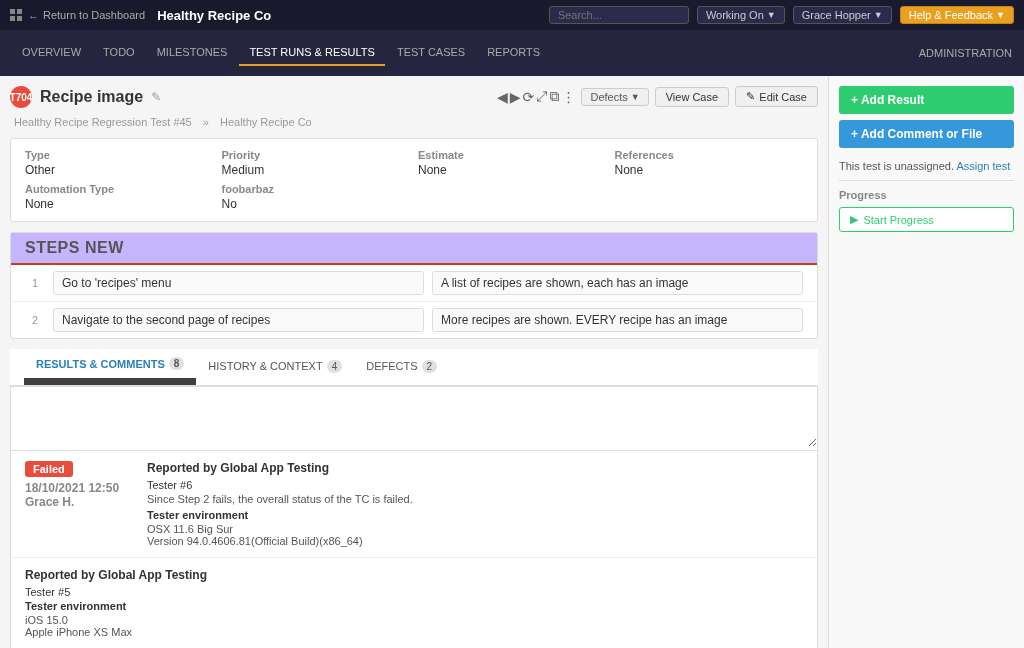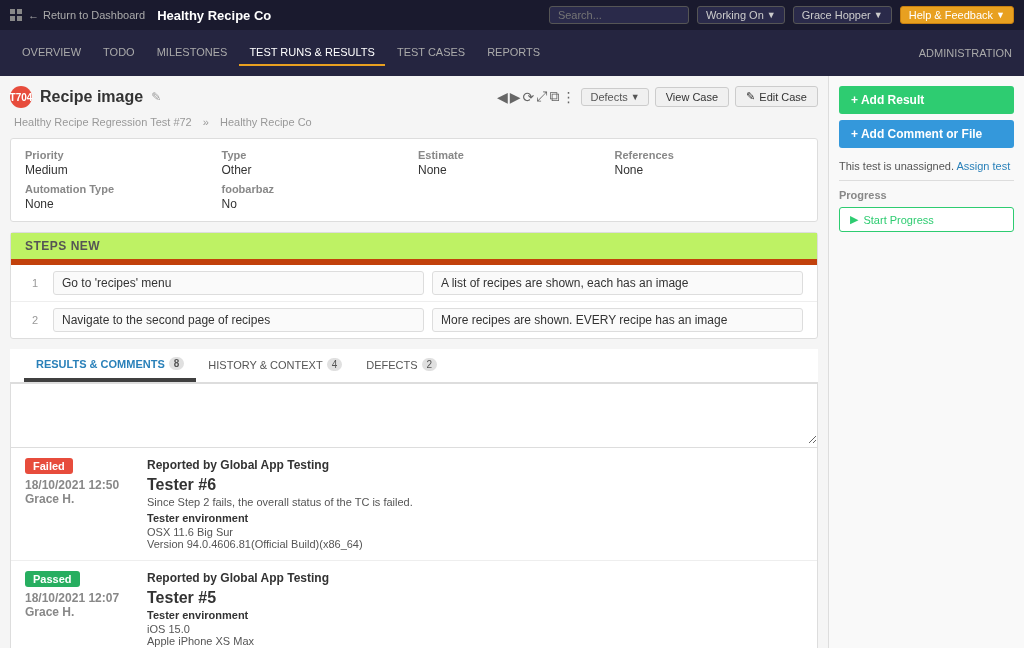--- a/index.html
+++ b/index.html
@@ -236,24 +236,24 @@
     }
 
     
     .steps-section {
       background: #fff;
       border: 1px solid #ddd;
       border-radius: 3px;
       margin-bottom: 10px;
     }
     .steps-header {
-      background: #bef264;
-      border-bottom: 6px solid #c2410c;
+      background: #c4b5fd;
+      border-bottom: 2px solid #c2410c;
       padding: 6px 14px;
-      font-size: 12px;
+      font-size: 16px;
       font-weight: bold;
       color: #555;
       letter-spacing: 0.5px;
     }
     .step-row {
       display: flex;
       align-items: center;
       padding: 6px 14px;
       border-bottom: 1px solid #eee;
       gap: 8px;
@@ -288,21 +288,21 @@
       font-size: 11px;
       color: #555;
       cursor: pointer;
       border-bottom: 2px solid transparent;
       display: flex;
       align-items: center;
       gap: 4px;
     }
     .tab-item.active {
       color: #2980b9;
-      border-bottom: 4px solid #404040;
+      border-bottom: 7px solid #404040;
       font-weight: bold;
     }
     .tab-badge {
       background: #e0e0e0;
       border-radius: 8px;
       padding: 1px 5px;
       font-size: 10px;
       color: #555;
     }
 
@@ -354,22 +354,22 @@
       color: #888;
       font-weight: bold;
     }
     .result-right { flex: 1; }
     .result-source {
       font-weight: bold;
       font-size: 12px;
       margin-bottom: 4px;
     }
     .result-tester {
-      font-weight: bold;
-      font-size: 16px;
+      font-weight: normal;
+      font-size: 11px;
       margin-bottom: 2px;
     }
     .result-note {
       font-size: 11px;
       color: #555;
       margin-bottom: 4px;
     }
     .result-env-label {
       font-weight: bold;
       font-size: 11px;
@@ -516,34 +516,34 @@
         </button>
         <button class="view-case-btn">View Case</button>
         <button class="edit-case-btn">
           <span>✎</span>
           <span>Edit Case</span>
         </button>
       </div>
     </div>
 
     <div class="breadcrumb">
-      <span>Healthy Recipe Regression Test #72</span>
+      <span>Healthy Recipe Regression Test #45</span>
       <span>»</span>
       <span>Healthy Recipe Co</span>
     </div>
 
     <div class="info-panel">
       <div class="info-grid">
         <div>
+          <div class="info-label">Type</div>
+          <div class="info-value">Other</div>
+        </div>
+        <div>
           <div class="info-label">Priority</div>
           <div class="info-value">Medium</div>
-        </div>
-        <div>
-          <div class="info-label">Type</div>
-          <div class="info-value">Other</div>
         </div>
         <div>
           <div class="info-label">Estimate</div>
           <div class="info-value">None</div>
         </div>
         <div>
           <div class="info-label">References</div>
           <div class="info-value">None</div>
         </div>
       </div>
@@ -603,24 +603,20 @@
           <div class="result-source">Reported by Global App Testing</div>
           <div class="result-tester">Tester #6</div>
           <div class="result-note">Since Step 2 fails, the overall status of the TC is failed.</div>
           <div class="result-env-label">Tester environment</div>
           <div class="result-env-value">OSX 11.6 Big Sur</div>
           <div class="result-env-value">Version 94.0.4606.81(Official Build)(x86_64)</div>
         </div>
       </div>
 
       <div class="result-item">
-        <div class="result-left">
-          <div class="result-badge badge-passed">Passed</div>
-          <div class="result-date">18/10/2021 12:07 Grace H.</div>
-        </div>
         <div class="result-right">
           <div class="result-source">Reported by Global App Testing</div>
           <div class="result-tester">Tester #5</div>
           <div class="result-env-label">Tester environment</div>
           <div class="result-env-value">iOS 15.0</div>
           <div class="result-env-value">Apple iPhone XS Max</div>
         </div>
       </div>
 
       <div class="result-item">

